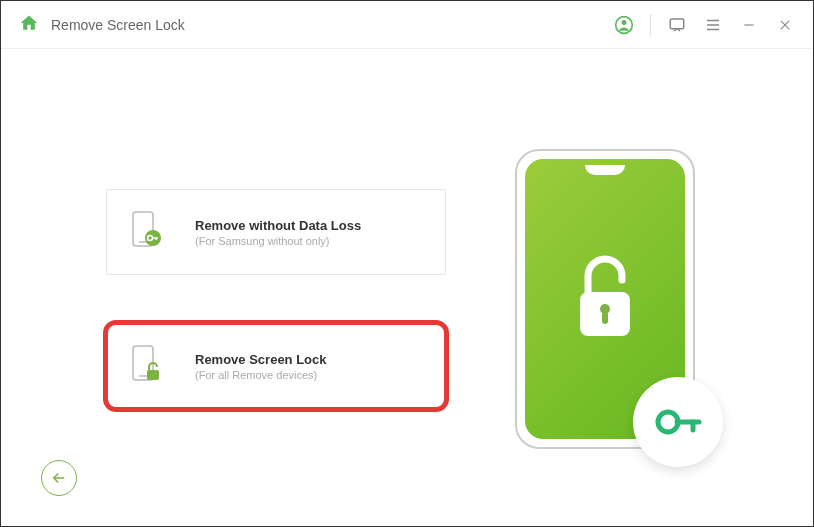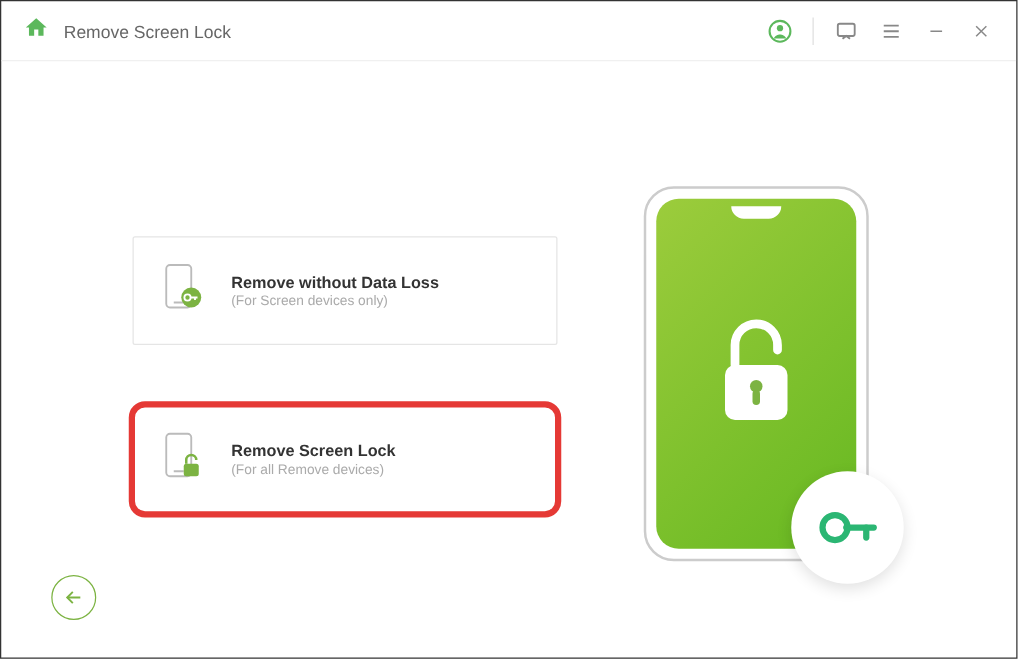--- a/index.html
+++ b/index.html
@@ -38,21 +38,21 @@
       width: 340px;
       margin-left: 55px;
       margin-top: 80px;
     }
     .option-card {
       border: 1px solid #e5e5e5;
       border-radius: 2px;
       padding: 20px 22px;
       display: flex;
       align-items: center;
-      gap: 22px;
+      gap: 32px;
       cursor: pointer;
       background: #fff;
     }
     .option-card.highlighted {
       outline: 5px solid #e53935;
       outline-offset: -2px;
       border-radius: 10px;
     }
     .option-icon { flex-shrink: 0; }
     .option-text .opt-title { font-size: 13px; font-weight: 600; color: #333; margin-bottom: 2px; }
@@ -177,21 +177,21 @@
           <rect x="4" y="2" width="20" height="34" rx="3" fill="none" stroke="#bbb" stroke-width="1.5"></rect>
           <line x1="10" y1="32" x2="18" y2="32" stroke="#bbb" stroke-width="1.5"></line>
           <circle cx="24" cy="28" r="8" fill="#7cb342"></circle>
           <circle cx="21" cy="28" r="2.5" fill="none" stroke="#fff" stroke-width="1.5"></circle>
           <line x1="23" y1="28" x2="29" y2="28" stroke="#fff" stroke-width="1.5"></line>
           <line x1="27" y1="28" x2="27" y2="30" stroke="#fff" stroke-width="1.5"></line>
         </svg>
       </span>
       <div class="option-text">
         <div class="opt-title">Remove without Data Loss</div>
-        <div class="opt-sub">(For Screen devices only)</div>
+        <div class="opt-sub">(For Samsung without only)</div>
       </div>
     </div>
 
     <div class="option-card highlighted">
       <span class="option-icon">
         <svg width="34" height="40" viewBox="0 0 34 40">
           <rect x="4" y="2" width="20" height="34" rx="3" fill="none" stroke="#bbb" stroke-width="1.5"></rect>
           <line x1="10" y1="32" x2="18" y2="32" stroke="#bbb" stroke-width="1.5"></line>
           <g transform="translate(18,20)">
             <path d="M2 6 V3 a4 4 0 0 1 8 0" fill="none" stroke="#7cb342" stroke-width="2"></path>

